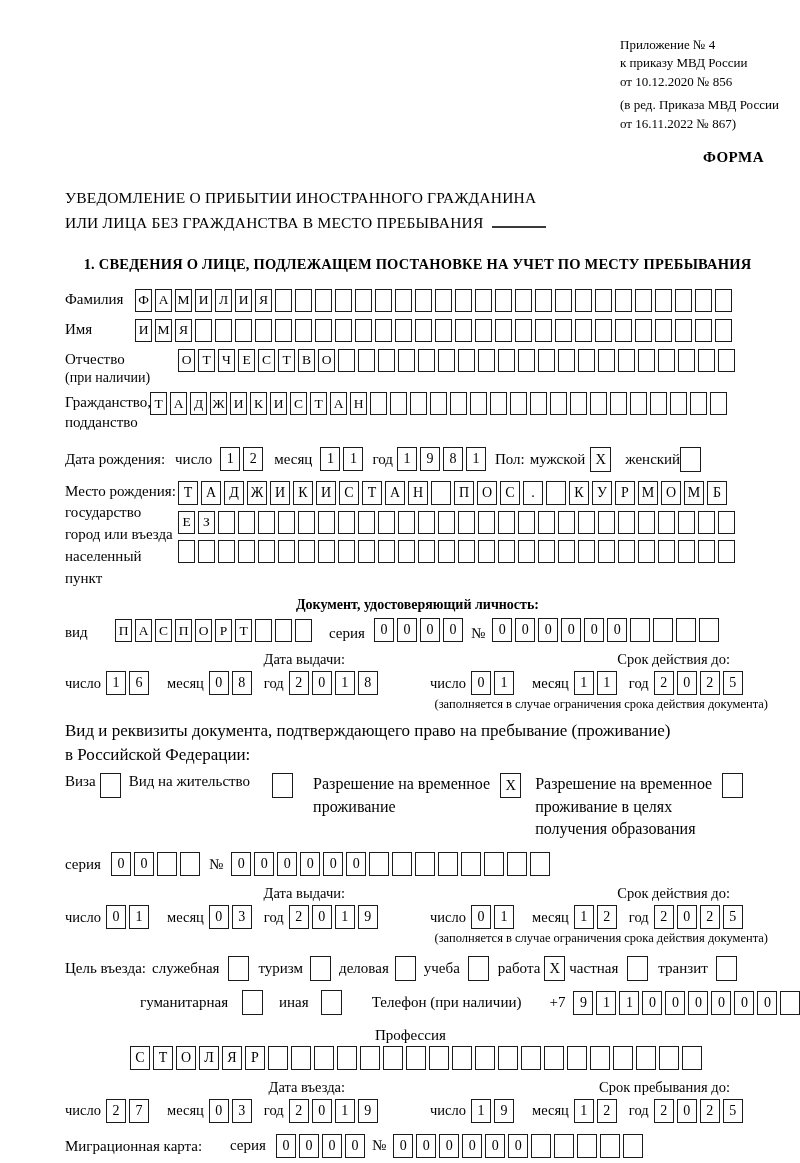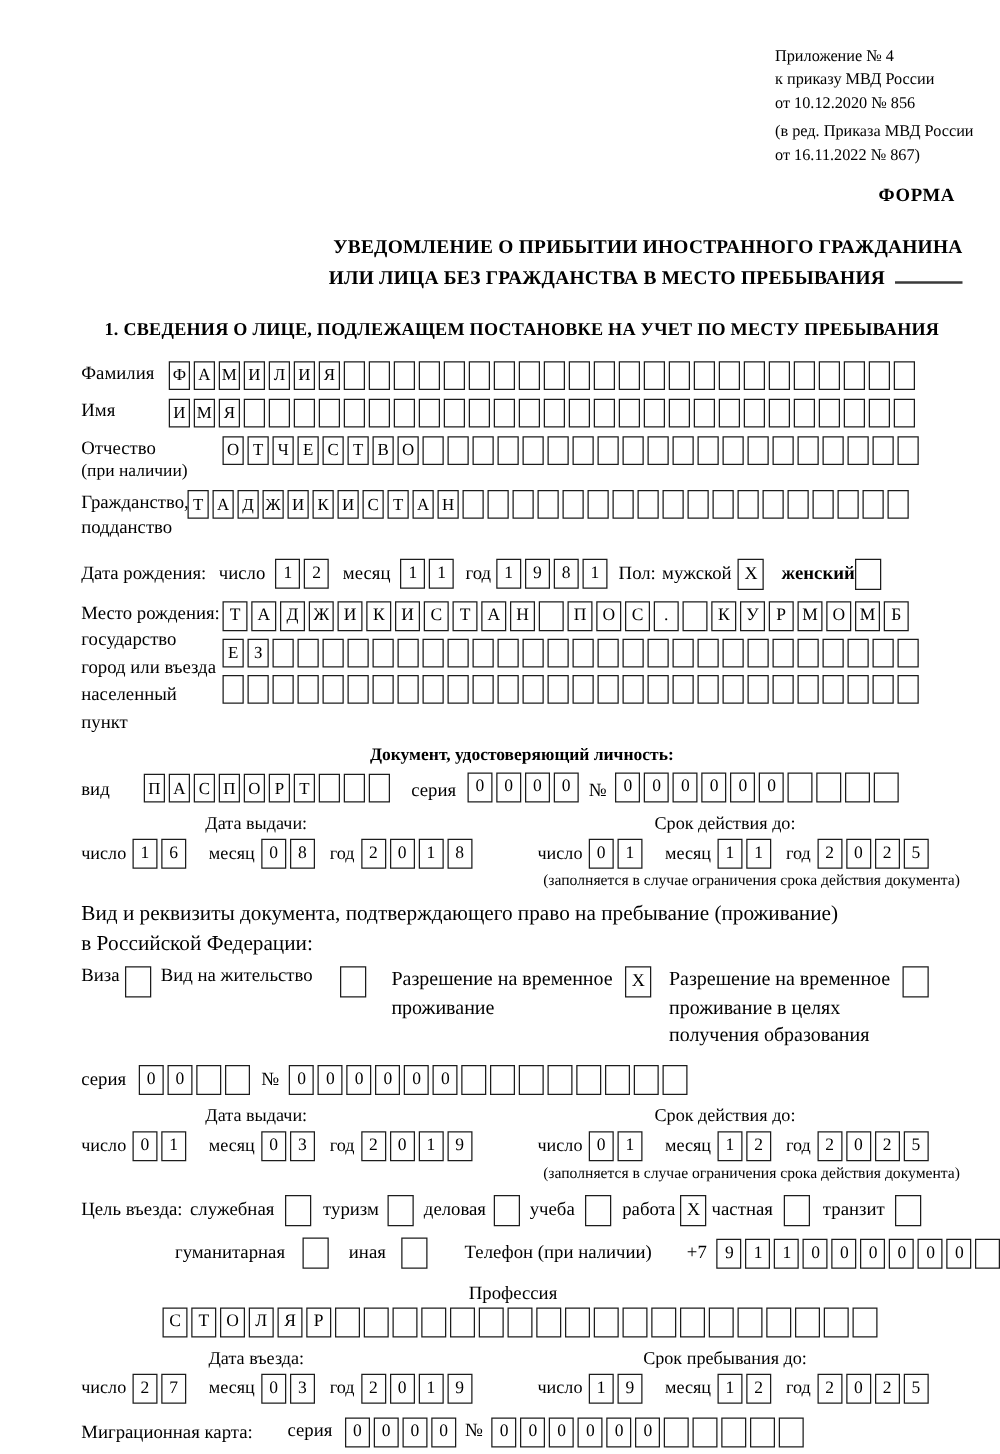--- a/index.html
+++ b/index.html
@@ -6,42 +6,42 @@
   body{width:800px;height:1163px;color:#000;font-family:"Liberation Serif","DejaVu Serif",serif;overflow:hidden;}
   .page{box-sizing:border-box;width:800px;height:1163px;padding:36px 30px 0 65px;position:relative;}
 
   
   .header-block{margin-left:555px;width:190px;font-size:13px;line-height:1.42;}
   .header-block p{margin:0;}
   .hdr-gap{margin-top:5px !important;}
   .forma{margin-top:16px;font-weight:bold;font-size:15px;text-align:right;padding-right:6px;letter-spacing:.5px;}
 
   
-  .title{margin-top:20px;text-align:right;font-weight:bold;font-size:15.5px;line-height:1.6;letter-spacing:.2px;}
+  .title{margin-top:20px;text-align:left;font-weight:normal;font-size:15.5px;line-height:1.6;letter-spacing:.2px;}
   .underline-blank{display:inline-block;width:54px;border-bottom:2px solid #3a3a3a;margin-left:8px;height:12px;}
   .section-heading{margin-top:20px;font-weight:bold;font-size:14.5px;text-align:center;letter-spacing:.2px;white-space:nowrap;}
 
   
   .form-row{display:flex;align-items:flex-start;margin-top:7px;}
   .vcenter{align-items:center;}
   .label{font-size:15px;line-height:1.35;flex-shrink:0;}
   .label .sub{display:block;}
   .cells{display:flex;flex-wrap:nowrap;}
   .cell{width:15px;height:21px;border:1.6px solid #1c1c1c;margin-right:3px;display:flex;align-items:center;justify-content:center;font-size:13.5px;flex-shrink:0;}
   .cells.md .cell{width:18px;height:22px;margin-right:3px;font-size:14px;}
   .cells.rep .cell{width:17px;height:25px;margin-right:4px;}
   .checkbox{width:19px;height:23px;border:1.6px solid #1c1c1c;display:inline-flex;align-items:center;justify-content:center;font-size:14.5px;flex-shrink:0;}
 
   .doc-heading{margin-top:8px;text-align:center;font-weight:bold;font-size:14px;}
 
   
   .dates{display:flex;margin-top:9px;}
   .dates-col.left{width:340px;flex-shrink:0;}
   .dates-col.right{flex:1;padding-left:25px;}
-  .dates-heading{font-size:14.5px;text-align:center;}
+  .dates-heading{font-size:14.5px;text-align:right;}
   .dates-col.left .dates-heading{width:280px;}
   .dates-col.right .dates-heading{width:300px;}
   .dates-line{display:flex;align-items:center;margin-top:3px;font-size:14.5px;}
   .dates-line .lbl{margin-right:5px;}
   .dates-line .grp{margin-right:9px;display:flex;}
   .dates-note{font-size:12.5px;text-align:right;margin-top:2px;padding-right:2px;}
 
   .plain{font-size:17px;margin:9px 0 0 0;}
   .inline-lbl{font-size:15px;flex-shrink:0;}
   .multi{font-size:16px;text-align:left;line-height:1.4;}
@@ -232,21 +232,21 @@
     <span class="inline-lbl" style="margin-left:6px;margin-right:4px;">год</span>
     <div class="cells md">
         <span class="cell">1</span>
         <span class="cell">9</span>
         <span class="cell">8</span>
         <span class="cell">1</span>
       </div>
     <span class="inline-lbl" style="margin-left:6px;">Пол:</span>
     <span class="inline-lbl" style="margin-left:5px;margin-right:5px;">мужской</span>
     <span class="checkbox">X</span>
-    <span class="inline-lbl" style="margin-left:14px;font-weight:bold;">женский</span>
+    <span class="inline-lbl" style="margin-left:14px;">женский</span>
     <span class="checkbox"></span>
   </div>
 
   <div class="form-row" style="margin-top:9px;">
     <div class="label" style="width:113px;line-height:1.45;">
       <span class="sub">Место рождения:</span>
       <span class="sub">государство</span>
       <span class="sub">город или въезда</span>
       <span class="sub">населенный пункт</span>
     </div>

